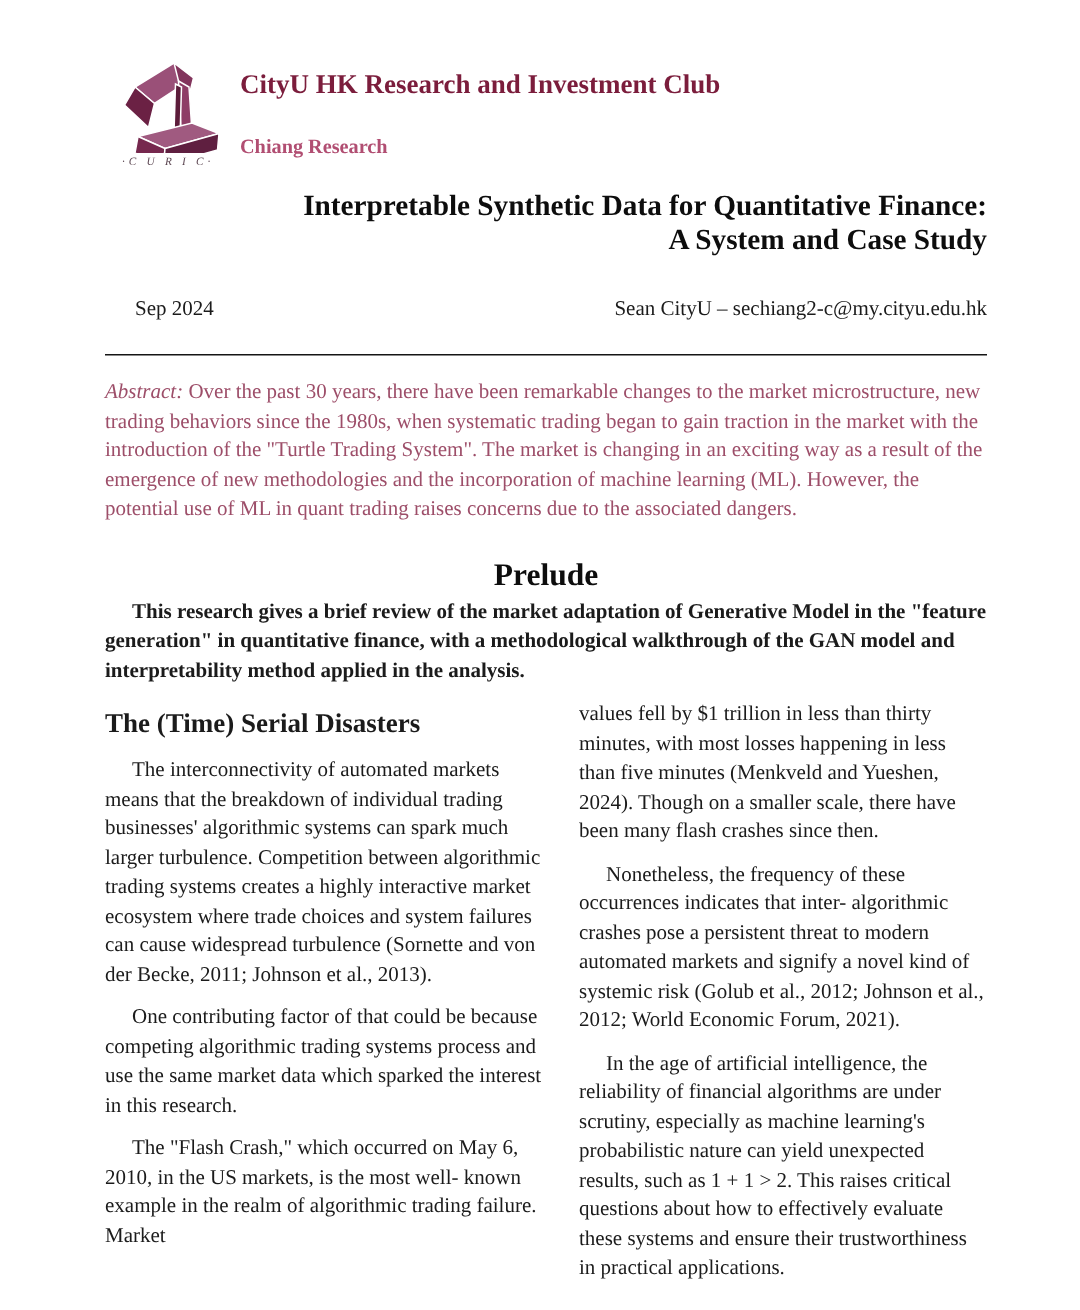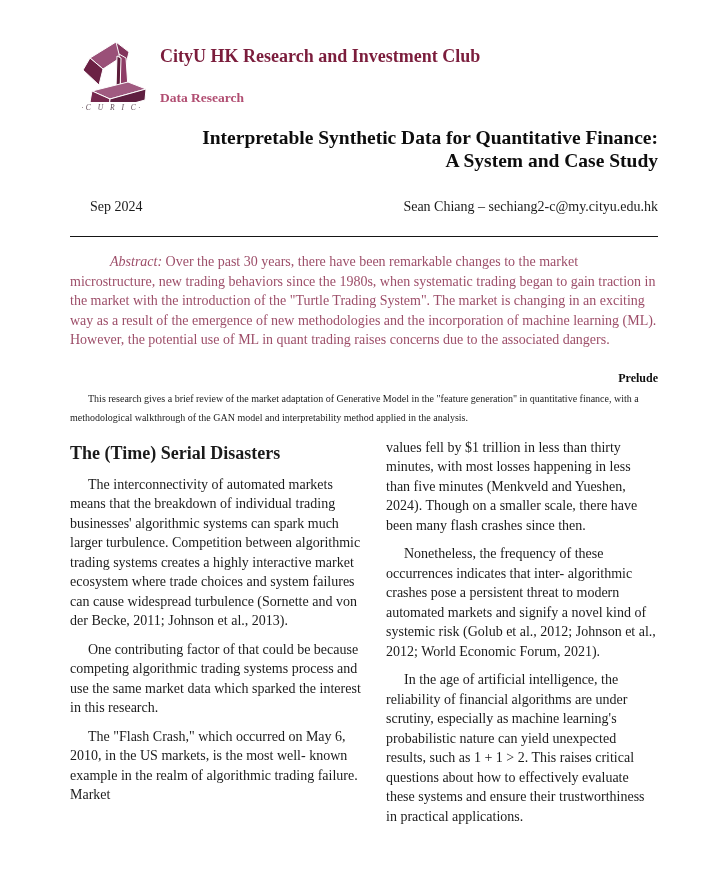--- a/index.html
+++ b/index.html
@@ -80,35 +80,36 @@
     margin: 21px 0 0 0;
   }
 
   
   .abstract {
     margin: 15px 0 0 0;
     font-size: 14px;
     line-height: 19.5px;
     color: #9d4e69;
   }
-  .abstract em { font-style: italic; margin-left: 40px; }
+  .abstract em { font-style: italic; }
 
   
   .prelude-heading {
     margin: 21px 0 0 0;
-    text-align: right;
-    font-size: 12px;
+    text-align: center;
+    font-size: 21px;
     font-weight: bold;
     color: #0d0d0d;
   }
   .intro {
     margin: 3px 0 0 0;
-    font-size: 10px;
+    font-size: 14px;
     line-height: 19.5px;
     text-indent: 18px;
+    font-weight: bold;
   }
 
   
   .columns {
     display: flex;
     margin-top: 10px;
   }
   .col-left  { width: 292px; flex: 0 0 292px; }
   .col-gap   { width: 24px;  flex: 0 0 24px; }
   .col-right { flex: 1 1 auto; }
@@ -141,32 +142,32 @@
           <polygon points="43,20 47,22 46,56 42,52" fill="#5c1c3a"></polygon>
           <polygon points="18,55 54,46 72,53 36,63" fill="#a05a80"></polygon>
           <polygon points="18,55 36,63 35,74 16,66" fill="#76284e"></polygon>
           <polygon points="36,63 72,53 71,64 35,74" fill="#5f1f40"></polygon>
         </g>
       </svg>
       <div class="logo-caption">·C U R I C·</div>
     </div>
     <div class="masthead-text">
       <div class="club-name">CityU HK Research and Investment Club</div>
-      <div class="division">Data Research</div>
+      <div class="division">Chiang Research</div>
     </div>
   </header>
 
   <h1 class="doc-title">
     <span>Interpretable Synthetic Data for Quantitative Finance:</span><br>
     <span>A System and Case Study</span>
   </h1>
 
   <div class="meta-row">
     <span class="date">Sep 2024</span>
-    <span class="author">Sean Chiang – sechiang2-c@my.cityu.edu.hk</span>
+    <span class="author">Sean CityU – sechiang2-c@my.cityu.edu.hk</span>
   </div>
 
   <hr class="rule">
 
   <p class="abstract"><em>Abstract:</em> <span>Over the past 30 years, there have been remarkable changes to the market microstructure, new trading behaviors since the 1980s, when systematic trading began to gain traction in the market with the introduction of the "Turtle Trading System". The market is changing in an exciting way as a result of the emergence of new methodologies and the incorporation of machine learning (ML). However, the potential use of ML in quant trading raises concerns due to the associated dangers.</span></p>
 
   <h2 class="prelude-heading">Prelude</h2>
   <p class="intro">This research gives a brief review of the market adaptation of Generative Model in the "feature generation" in quantitative finance, with a methodological walkthrough of the GAN model and interpretability method applied in the analysis.</p>
 
   <div class="columns">

